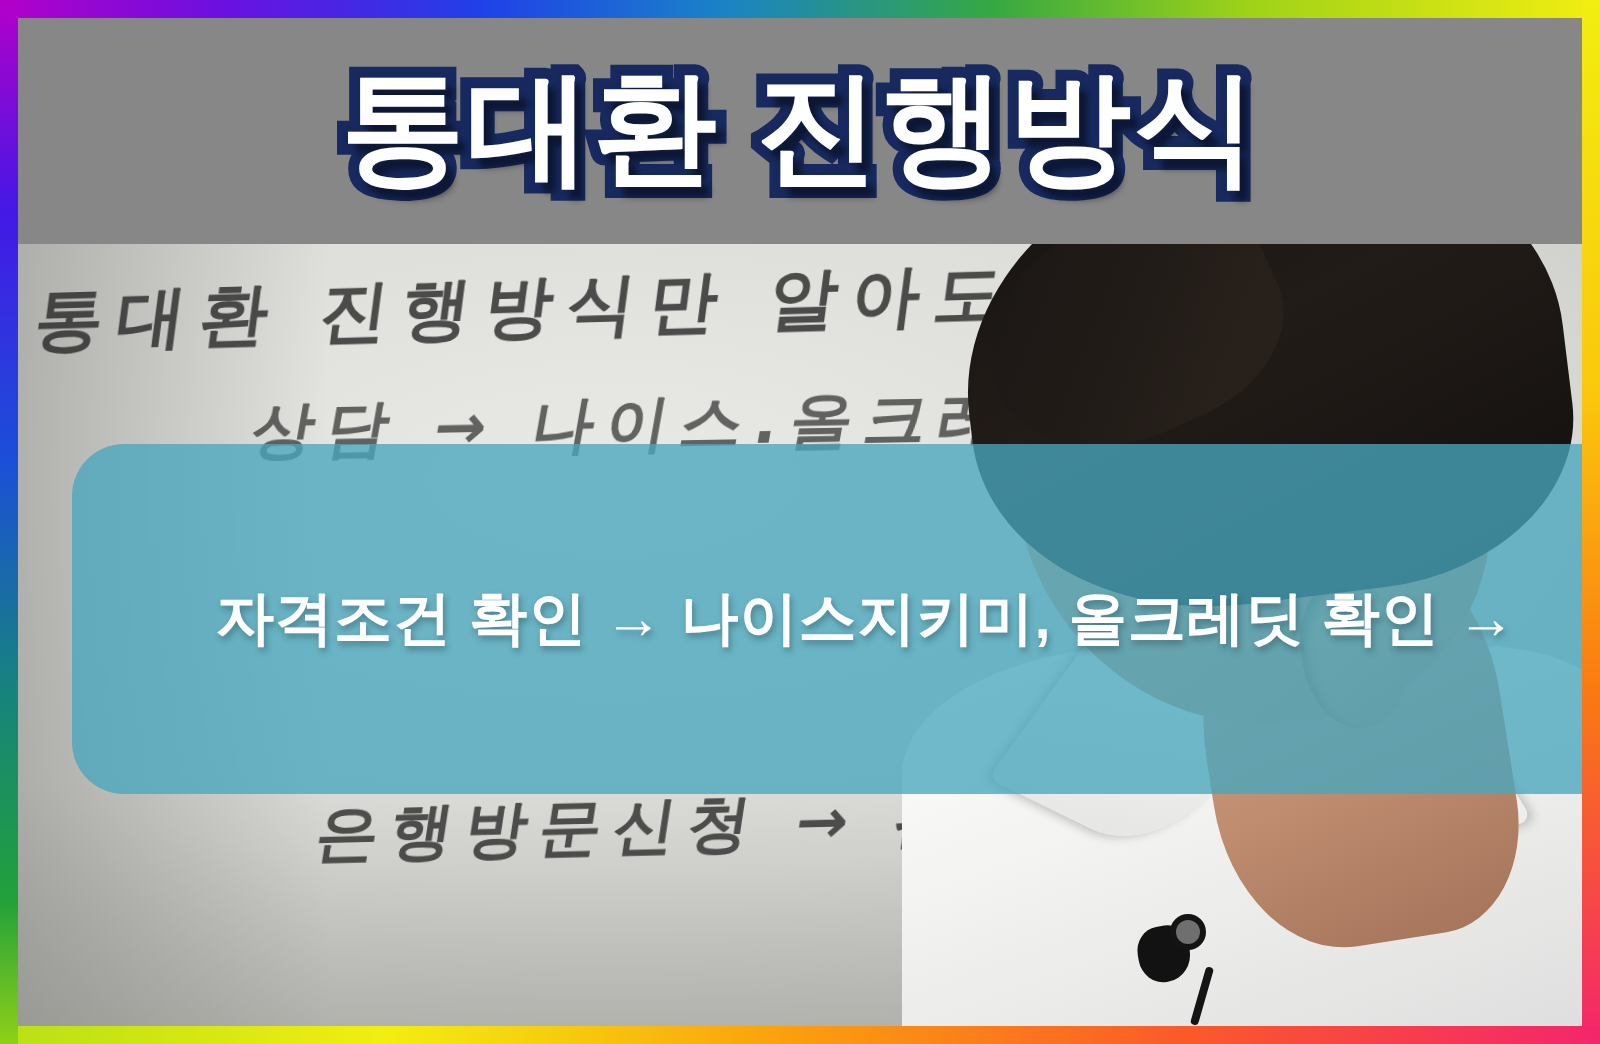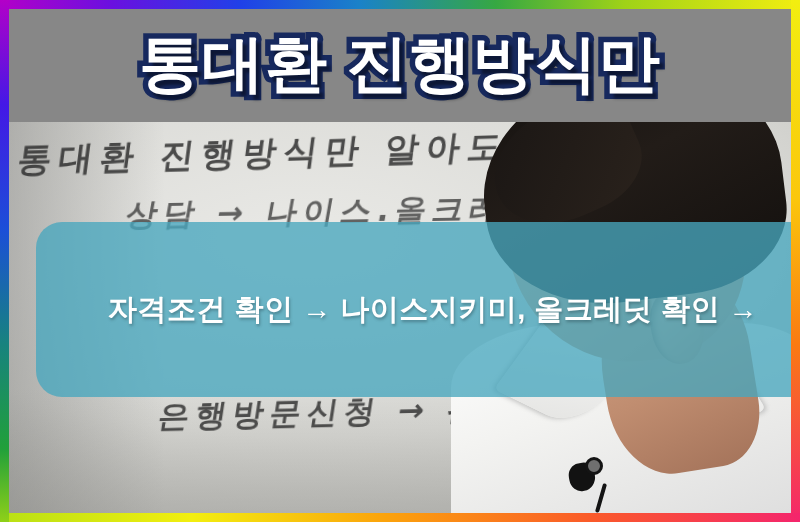--- a/index.html
+++ b/index.html
@@ -233,17 +233,17 @@
         <div class="mic"></div>
         <div class="mic-ring"></div>
       </div>
 
       <div class="caption-box">
         <div class="caption-line">자격조건 확인 → 나이스지키미, 올크레딧 확인 →</div>
       </div>
     </div>
 
     <div class="header-band">
-      <div class="header-title">통대환 진행방식만</div>
+      <div class="header-title">통대환 진행방식</div>
     </div>
 
   </div>
 </div>
 
 </body></html>

